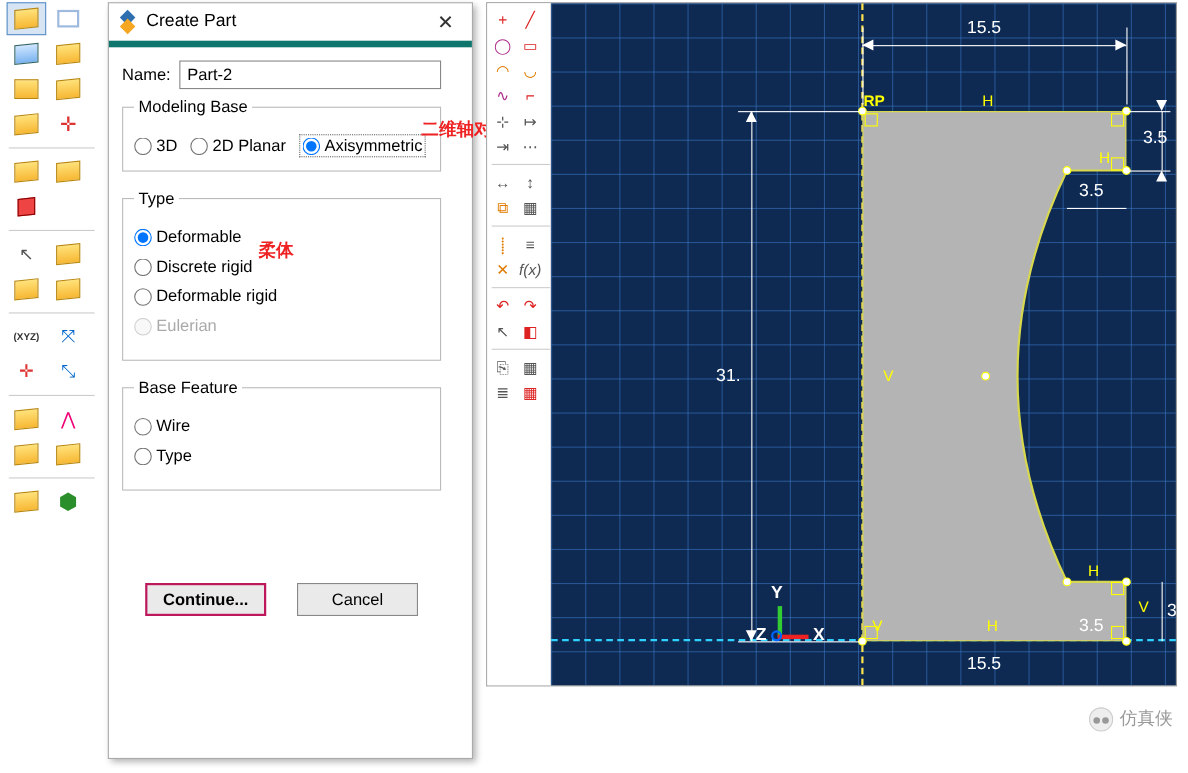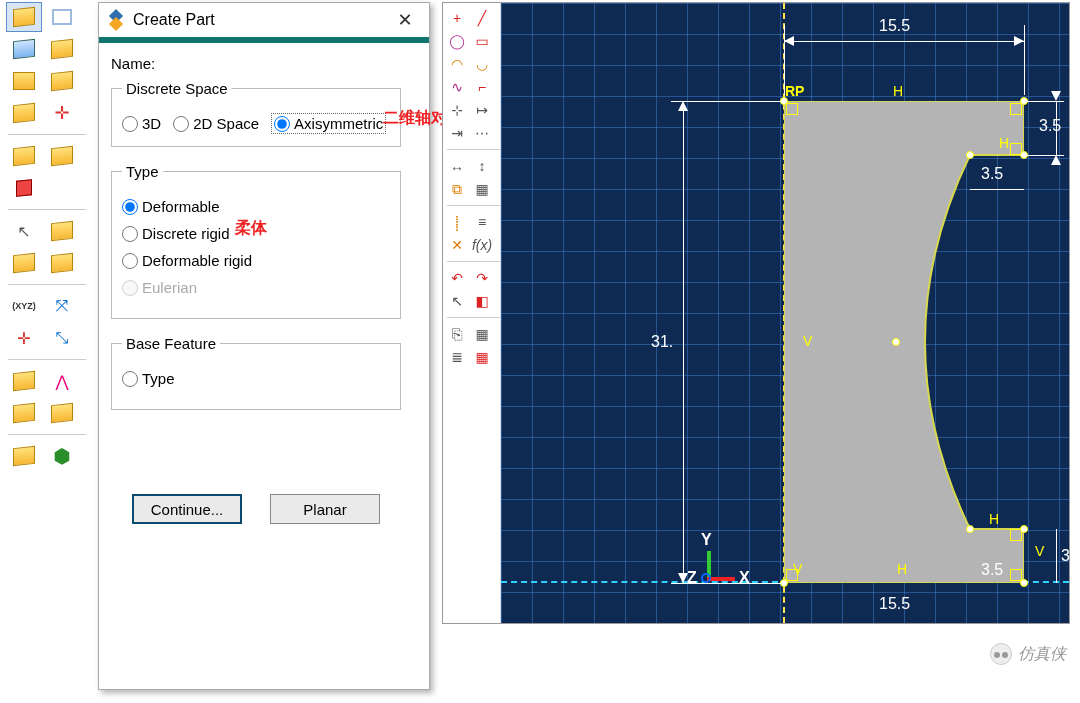--- a/index.html
+++ b/index.html
@@ -40,21 +40,21 @@
   .type-col { flex:1.2; }
   .opts-col { flex:1; }
   .vert-radios > div { margin: 10px 0; display:flex; align-items:center; gap:6px; }
 
   .redlabel { color:#e22; font-weight:bold; font-size:16px; position:absolute; }
   .red1 { left: 383px; top: 108px; }
   .red2 { left: 235px; top: 218px; }
 
   .btn-row { display:flex; gap: 28px; justify-content:center; margin-top: 14px; }
   .btn { width: 110px; height: 30px; border:1px solid #888; background:#eaeaea; font-size:15px; }
-  .btn.primary { border:2px solid #0c4a6e; }
+  .btn.primary { border:2px solid #be185d;font-weight:bold; }
 
   
   .viewport-frame { position:absolute; left: 442px; top: 2px; width: 628px; height: 622px; border: 1px solid #999; background:#fff; }
   .sketch-toolbar { position:absolute; left:0; top:0; width:58px; height:100%; background:#fff; border-right:1px solid #ddd; display:flex; flex-direction:column; flex-wrap:wrap; padding:4px 2px; gap:1px; }
   .sk-ico { width:24px; height:22px; font-size:14px; color:#555; display:flex; align-items:center; justify-content:center; border:1px solid transparent; }
   .sk-ico.red { color:#d22; }
   .sk-ico.mag { color:#b0308f; }
   .sk-ico.orn { color:#e07b00; }
   .sk-row { display:flex; gap:1px; }
 
@@ -80,21 +80,21 @@
   .dim-arrow.down  { border-left:5px solid transparent; border-right:5px solid transparent; border-top:10px solid #fff; }
 
   .triad { position:absolute; left: 186px; top: 526px; width:60px; height:60px; }
   .triad .xarr { position:absolute; left:20px; top:48px; width:28px; height:4px; background:#e22; }
   .triad .yarr { position:absolute; left:20px; top:22px; width:4px; height:28px; background:#3c3; }
   .triad .zdot { position:absolute; left:14px; top:44px; width:10px; height:10px; border:2px solid #06f; border-radius:50%; }
   .triad .xlbl { position:absolute; left:52px; top:40px; color:#fff; font-weight:bold; }
   .triad .ylbl { position:absolute; left:14px; top:2px;  color:#fff; font-weight:bold; }
   .triad .zlbl { position:absolute; left:0px;  top:40px; color:#fff; font-weight:bold; }
 
-  .watermark { position:absolute; right: 14px; bottom: 38px; color:#999; font-size:16px; display:flex; align-items:flex-end; gap:6px;font-style:italic; }
+  .watermark { position:absolute; right: 14px; bottom: 38px; color:#999; font-size:16px; display:flex; align-items:flex-start; gap:6px; }
   .wm-ico { width:22px; height:22px; border-radius:50%; background:#eee; border:1px solid #ccc; position:relative; }
   .wm-ico:before, .wm-ico:after { content:""; position:absolute; width:6px; height:6px; background:#999; border-radius:50%; }
   .wm-ico:before{ left:3px; top:8px;} .wm-ico:after{ right:3px; top:8px;}
 </style>
 </head>
 <body>
 
 <div class="toolbar-col">
   <div class="toolbar-row">
     <div class="tool-ico sel">
@@ -206,32 +206,33 @@
 
 <div class="dialog">
   <div class="titlebar">
     <div class="logo"></div>
     <div class="titlebar-title">Create Part</div>
     <div class="close-x">✕</div>
   </div>
   <div class="dlg-body">
     <div class="row">
       <span>Name:</span>
+      <input class="text-input" value="Part-2" style="">
     </div>
 
     <fieldset>
-      <legend>Discrete Space</legend>
+      <legend>Modeling Base</legend>
       <div class="radio-row">
         <label class="radio-opt">
           <input type="radio" name="ms" style="">
             <span>3D</span>
         </label>
         <label class="radio-opt">
           <input type="radio" name="ms" style="">
-            <span>2D Space</span>
+            <span>2D Planar</span>
         </label>
         <label class="radio-opt sel-box">
           <input type="radio" name="ms" checked="" style="">
             <span>Axisymmetric</span>
         </label>
       </div>
     </fieldset>
 
     <div class="type-opts">
       <fieldset class="type-col">
@@ -264,31 +265,37 @@
         </div>
       </fieldset>
     </div>
 
     <fieldset>
       <legend>Base Feature</legend>
       <div class="vert-radios">
         <div>
             <label class="radio-opt">
               <input type="radio" name="bf" style="">
+              <span>Wire</span>
+            </label>
+          </div>
+        <div>
+            <label class="radio-opt">
+              <input type="radio" name="bf" style="">
               <span>Type</span>
             </label>
           </div>
       </div>
     </fieldset>
 
     <div style="height:62px"></div>
 
     <div class="btn-row">
       <button class="btn primary">Continue...</button>
-      <button class="btn">Planar</button>
+      <button class="btn">Cancel</button>
     </div>
   </div>
 </div>
 
 <div class="redlabel red1">二维轴对称</div>
 <div class="redlabel red2">柔体</div>
 
 <div class="viewport-frame">
 
   <div class="sketch-toolbar">

